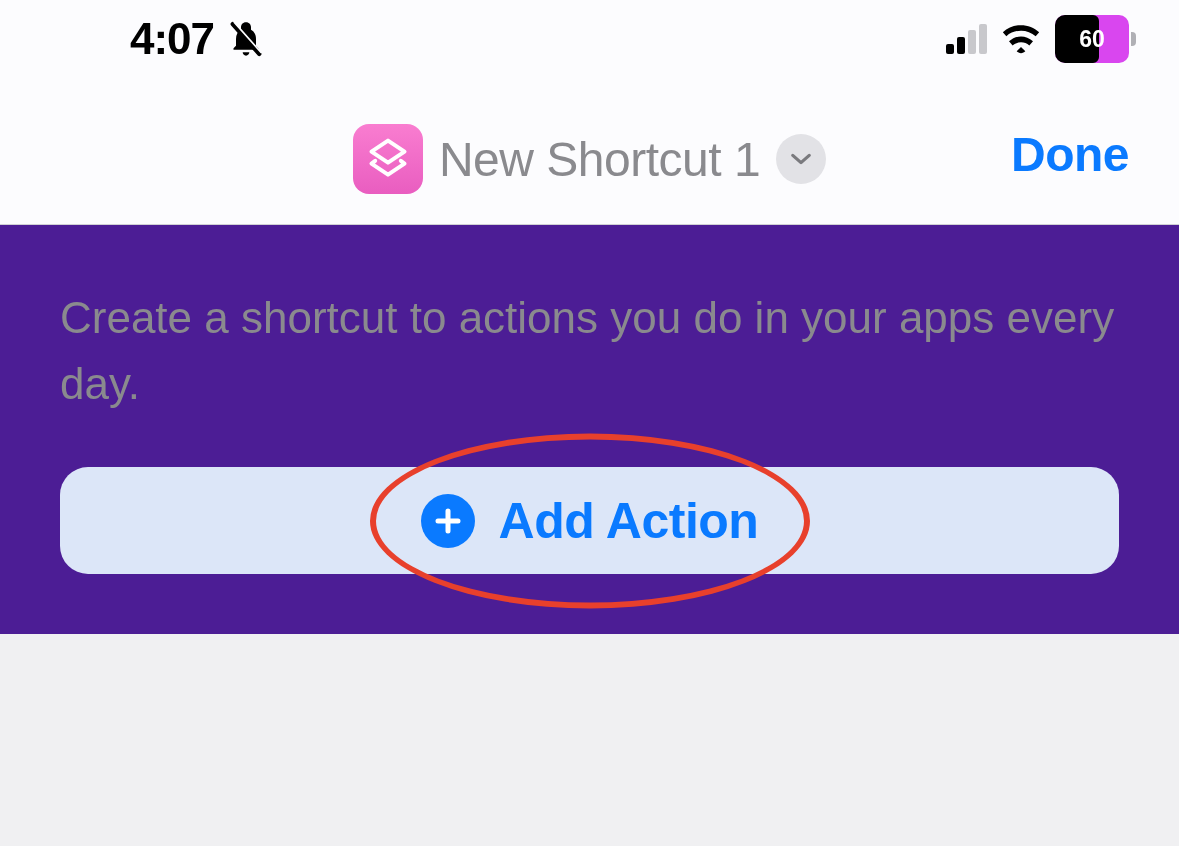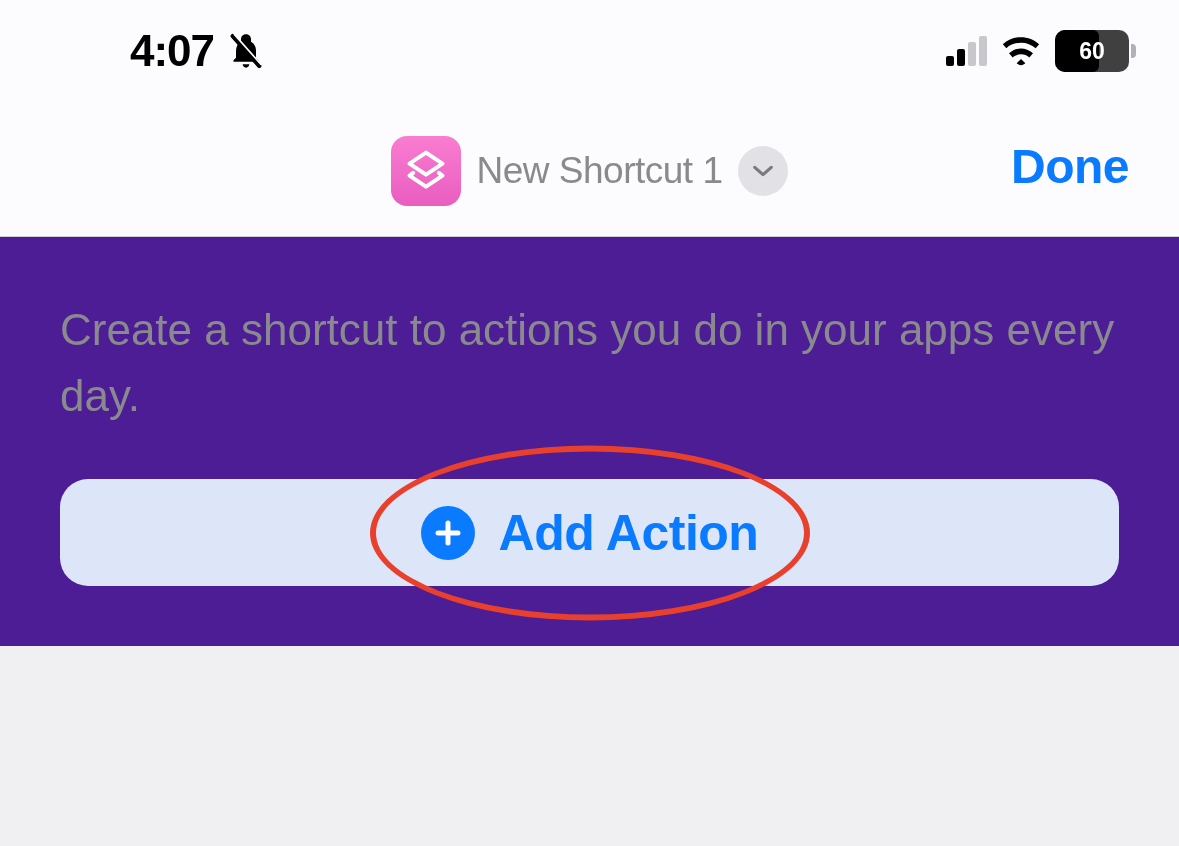--- a/index.html
+++ b/index.html
@@ -12,21 +12,21 @@
       width: 1179px;
       height: 846px;
       background: #f0f0f2;
       position: relative;
       overflow: hidden;
     }
     .status-bar {
       display: flex;
       justify-content: space-between;
       align-items: center;
-      padding: 26px 50px 20px 130px;
+      padding: 14px 50px 20px 130px;
       background: #fcfcfe;
     }
     .status-left {
       display: flex;
       align-items: center;
       gap: 12px;
     }
     .time {
       font-size: 44px;
       font-weight: 600;
@@ -54,22 +54,22 @@
       border-radius: 2px;
     }
     .wifi-icon svg {
       width: 40px;
       height: 32px;
       display: block;
     }
     .battery {
       position: relative;
       width: 74px;
-      height: 42px;
-      background: #404040;
+      height: 48px;
+      background: #d946ef;
       border-radius: 10px;
       overflow: visible;
       text-decoration: underline;
     }
     .battery-fill {
       position: absolute;
       left: 0;
       top: 0;
       width: 60%;
       height: 100%;
@@ -120,21 +120,21 @@
       border-radius: 16px;
       display: flex;
       align-items: center;
       justify-content: center;
     }
     .shortcut-icon svg {
       width: 44px;
       height: 44px;
     }
     .shortcut-title {
-      font-size: 37px;
+      font-size: 48px;
       font-weight: 500;
       color: #8a8a8e;
       letter-spacing: -0.5px;
     }
     .chevron-badge {
       width: 50px;
       height: 50px;
       border-radius: 50%;
       background: #e2e2e6;
       display: flex;

